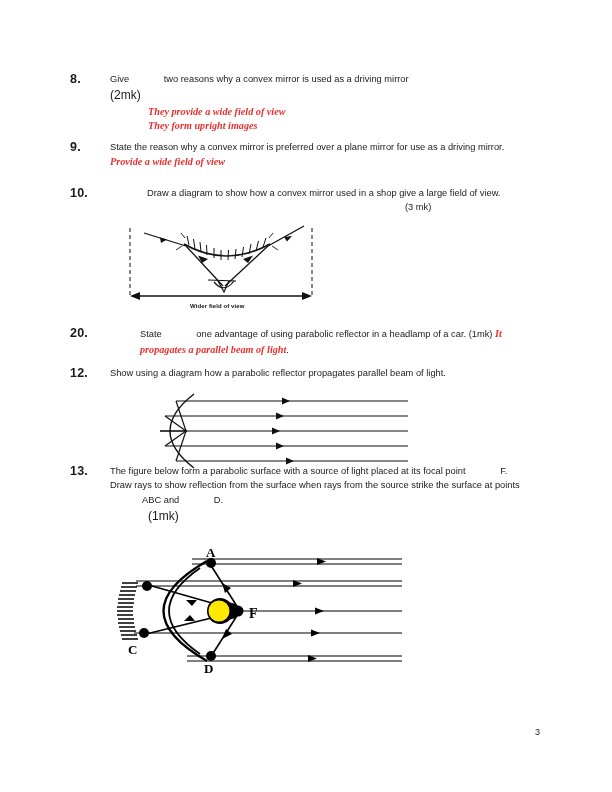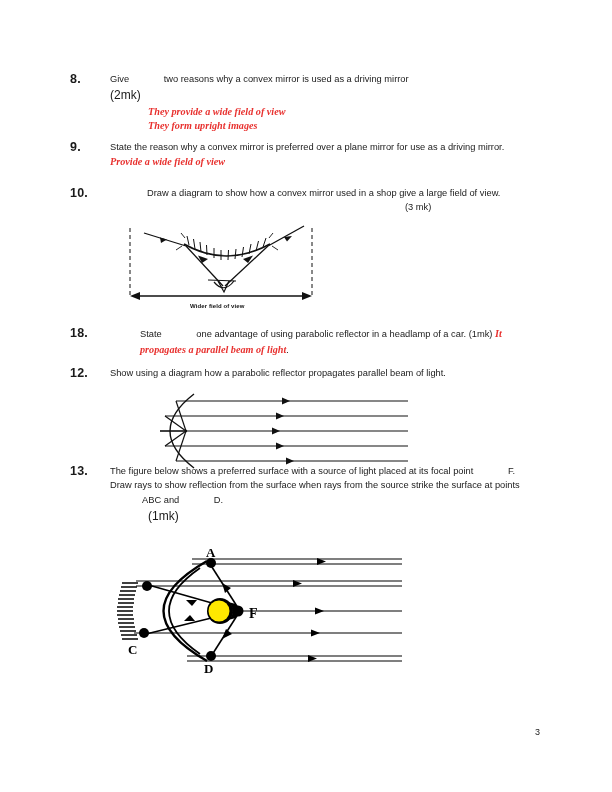--- a/index.html
+++ b/index.html
@@ -155,21 +155,21 @@
       </g>
 
       <line x1="10" y1="72" x2="180" y2="72" stroke="#111" stroke-width="1.5"></line>
       <polygon points="4,72 14,68 14,76" fill="#111"></polygon>
       <polygon points="186,72 176,68 176,76" fill="#111"></polygon>
     </svg>
   </div>
   <div class="caption" style="left:190px; top:303px;">Wider field of view</div>
 
   <div class="qrow" style="left:70px; top:326px; width:470px;">
-    <div class="qnum">18.</div>
+    <div class="qnum">20.</div>
     <div class="qbody" style="width:420px;margin-left:30px;">
       <span>State </span><b>one</b><span> advantage of using parabolic reflector in a headlamp of a car. (1mk)</span>
       <span class="ans">It propagates a parallel beam of light</span><span>.</span>
     </div>
   </div>
 
   <div class="qrow" style="left:70px; top:366px; width:470px;">
     <div class="qnum">12.</div>
     <div class="qbody" style="width:420px;">Show using a diagram how a parabolic reflector propagates parallel beam of light.</div>
   </div>
@@ -203,21 +203,21 @@
         <polygon points="122,39 114,35.5 114,42.5"></polygon>
         <polygon points="126,54 118,50.5 118,57.5"></polygon>
         <polygon points="136,69 128,65.5 128,72.5"></polygon>
       </g>
     </svg>
   </div>
 
   <div class="qrow" style="left:70px; top:464px; width:470px;">
     <div class="qnum">13.</div>
     <div class="qbody" style="width:412px;">
-      <span>The figure below shows a preferred surface with a source of light placed at its focal point</span>
+      <span>The figure below form a parabolic surface with a source of light placed at its focal point</span>
       <b>F</b><span>. Draw rays to show reflection from the surface when rays from the source strike the</span>
       <span>surface at points </span><b>ABC</b><span> and </span><b>D</b><span>.</span>
       <div class="marks" style="margin-left:38px;">(1mk)</div>
     </div>
   </div>
 
   <div class="fig" style="left:112px; top:548px;">
     <svg width="300" height="125" viewBox="0 0 300 125">
 
       <path d="M 95 13 Q 8 63 95 113" fill="none" stroke="#000" stroke-width="2.4"></path>

